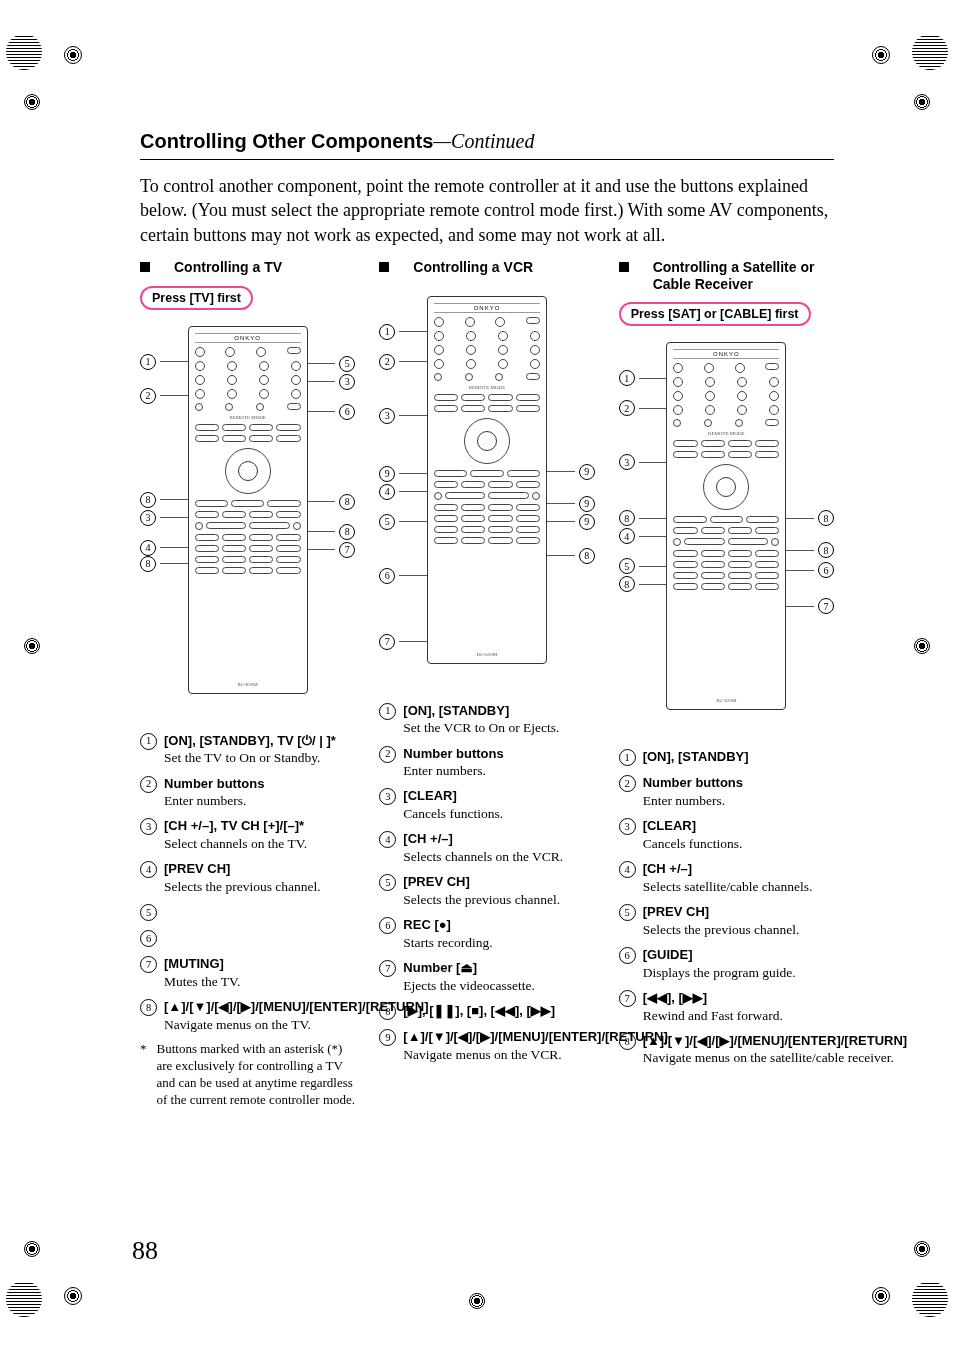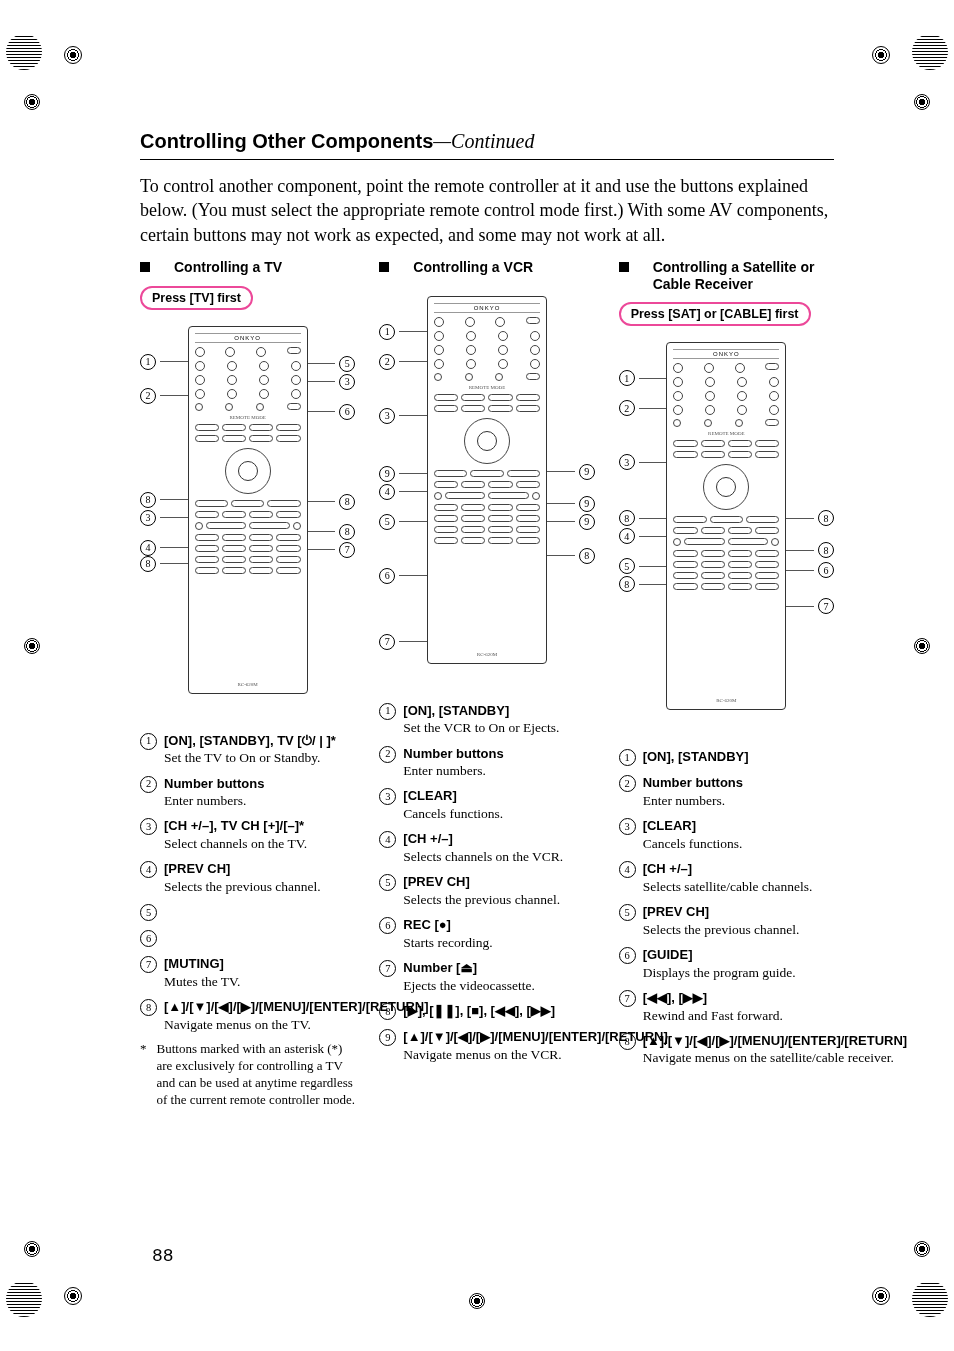--- a/index.html
+++ b/index.html
@@ -200,24 +200,24 @@
   .li .lbl { font-weight: bold; font-family: Arial, Helvetica, sans-serif; font-size: 13px; }
   .footnote {
     font-size: 13px;
     line-height: 1.3;
     display: flex;
     gap: 10px;
     margin-top: 6px;
   }
   .page-num {
     position: absolute;
-    left: 152px;
+    left: 132px;
     bottom: 85px;
-    font-family: Liberation Mono, monospace;
-    font-size: 18px;
+    font-family: Liberation Serif, serif;
+    font-size: 26px;
   }
   
   .reg {
     position: absolute;
     width: 26px; height: 26px;
     border: 1px solid #000;
     border-radius: 50%;
     background: radial-gradient(circle, #000 0 3px, #fff 3px 5px, #000 5px 6px, transparent 6px);
   }
   .reg::before, .reg::after {

